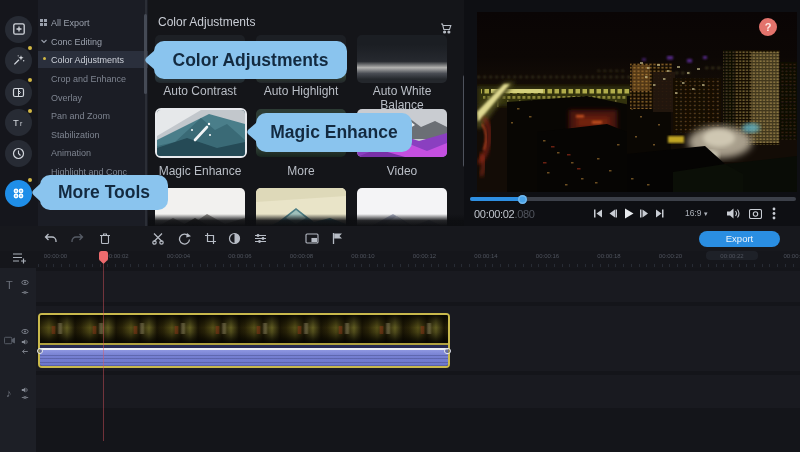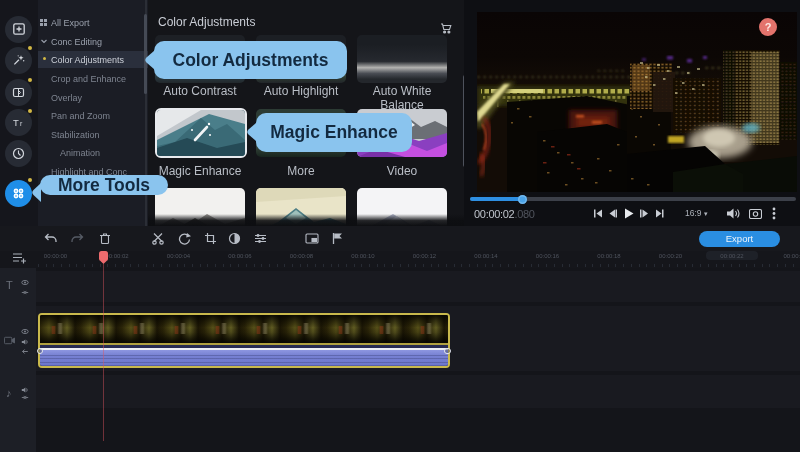--- a/index.html
+++ b/index.html
@@ -96,21 +96,21 @@
 <svg class="abs" style="left:40px;top:37px;" width="8" height="8" viewBox="0 0 8 8">
     <path d="M1.5 3l2.5 2.5L6.5 3" stroke="#9aa0ac" stroke-width="1.1" fill="none"></path>
   </svg>
 <div class="abs mi" style="top:37px;color:#9aa0ac;">Conc Editing</div>
 <div class="abs ydot" style="left:43px;top:57px;width:3px;height:3px;"></div>
 <div class="abs mi" style="top:55px;color:#ccd0d8;">Color Adjustments</div>
 <div class="abs mi" style="top:74px;">Crop and Enhance</div>
 <div class="abs mi" style="top:92.5px;">Overlay</div>
 <div class="abs mi" style="top:111px;">Pan and Zoom</div>
 <div class="abs mi" style="top:129.5px;">Stabilization</div>
-<div class="abs mi" style="top:148px;margin-left:9px;">Animation</div>
+<div class="abs mi" style="top:148px;">Animation</div>
 <div class="abs mi" style="top:166.5px;">Highlight and Conc</div>
 <div class="abs" style="left:144.5px;top:0px;width:2px;height:226px;background:#2b2e36;"></div>
 <div class="abs" style="left:144px;top:14px;width:3px;height:80px;background:#454a55;border-radius:2px;"></div>
 
 <div class="abs" id="cpanel"></div>
 <div class="abs" style="left:158px;top:15px;font-size:12px;color:#c9cdd5;">Color Adjustments</div>
 <svg class="abs" style="left:440px;top:23px;" width="12" height="11" viewBox="0 0 12 11">
     <g fill="none" stroke="#b8bdc5" stroke-width="1.1">
       <path d="M1 1h1.5l1.3 5.5h5.7l1.3-4H3.1"></path>
       <circle cx="4.6" cy="9" r="1" fill="#b8bdc5"></circle>
@@ -554,16 +554,16 @@
 <div class="abs" style="left:100.8px;top:258px;width:5px;height:5px;background:#ed6b6e;transform:rotate(45deg);border-radius:1px;z-index:31;"></div>
 
 <div class="abs callout" style="left:154px;top:41px;width:193px;height:38px;font-size:17.5px;">Color Adjustments</div>
 <svg class="abs tail" style="left:144px;top:50px;" width="11" height="20" viewBox="0 0 11 20">
     <path d="M11 0 L11 20 L2.5 12.5 Q0 10 2.5 7.5 Z" fill="#8ac4ee"></path>
   </svg>
 <div class="abs callout" style="left:256px;top:113px;width:156px;height:39px;font-size:17.5px;">Magic Enhance</div>
 <svg class="abs tail" style="left:246px;top:122px;" width="11" height="20" viewBox="0 0 11 20">
     <path d="M11 0 L11 20 L2.5 12.5 Q0 10 2.5 7.5 Z" fill="#8ac4ee"></path>
   </svg>
-<div class="abs callout" style="left:40px;top:175px;width:128px;height:20px;font-size:17.5px;">More Tools</div>
+<div class="abs callout" style="left:40px;top:175px;width:128px;height:35px;font-size:17.5px;">More Tools</div>
 <svg class="abs tail" style="left:31px;top:183px;" width="10" height="19" viewBox="0 0 10 19">
     <path d="M10 0 L10 19 L2.5 12 Q0 9.5 2.5 7 Z" fill="#8ac4ee"></path>
   </svg>
 
 </body></html>

